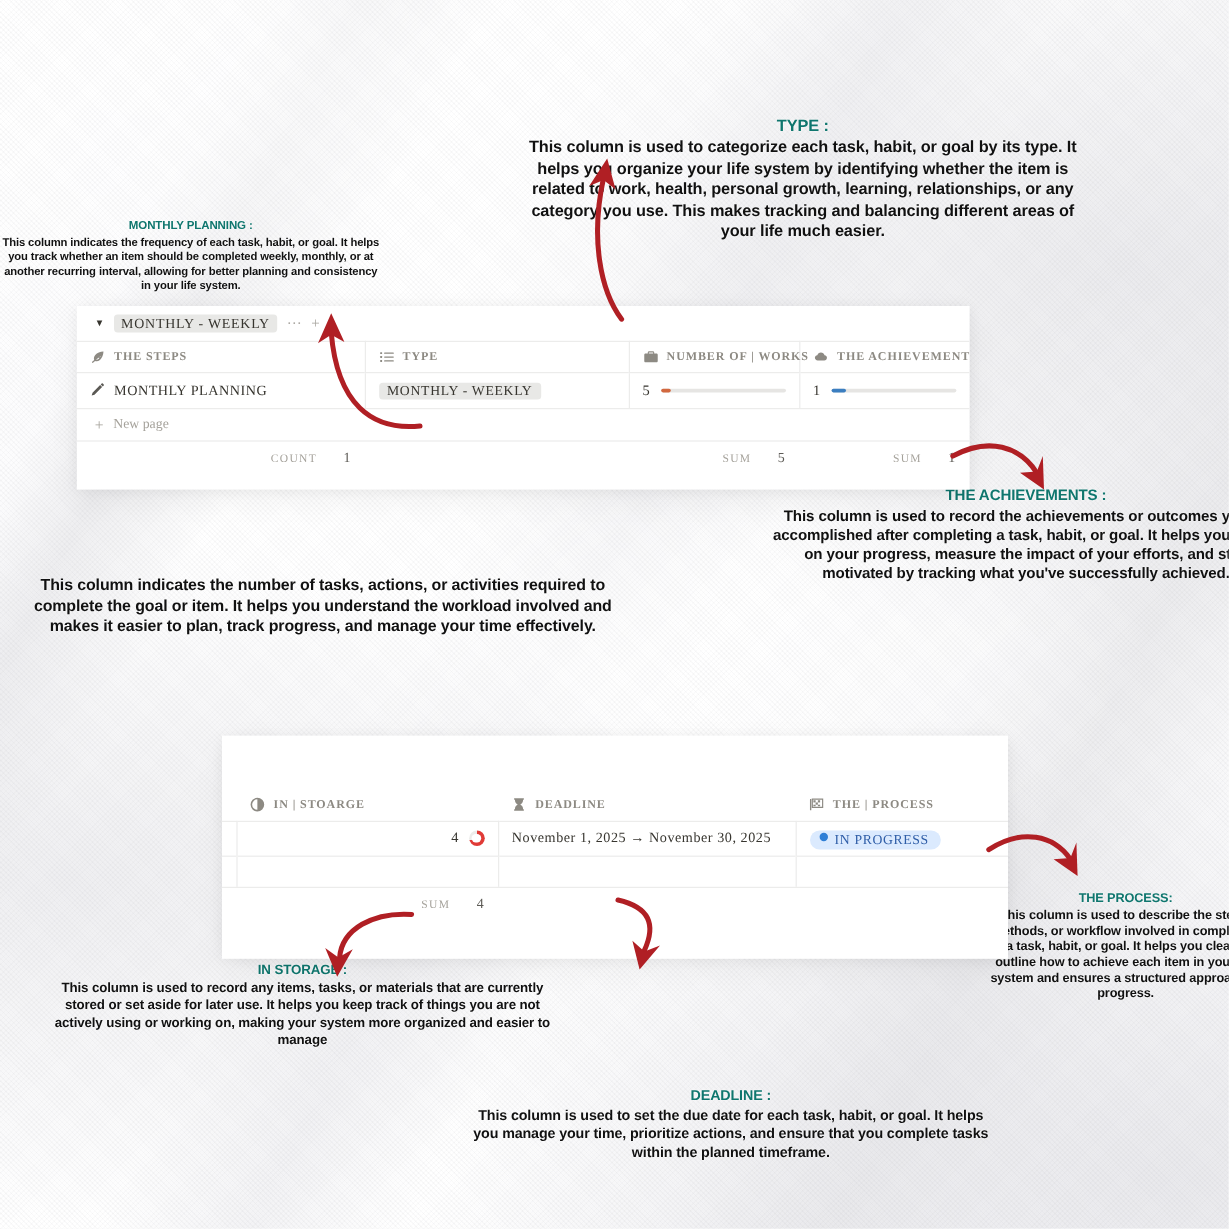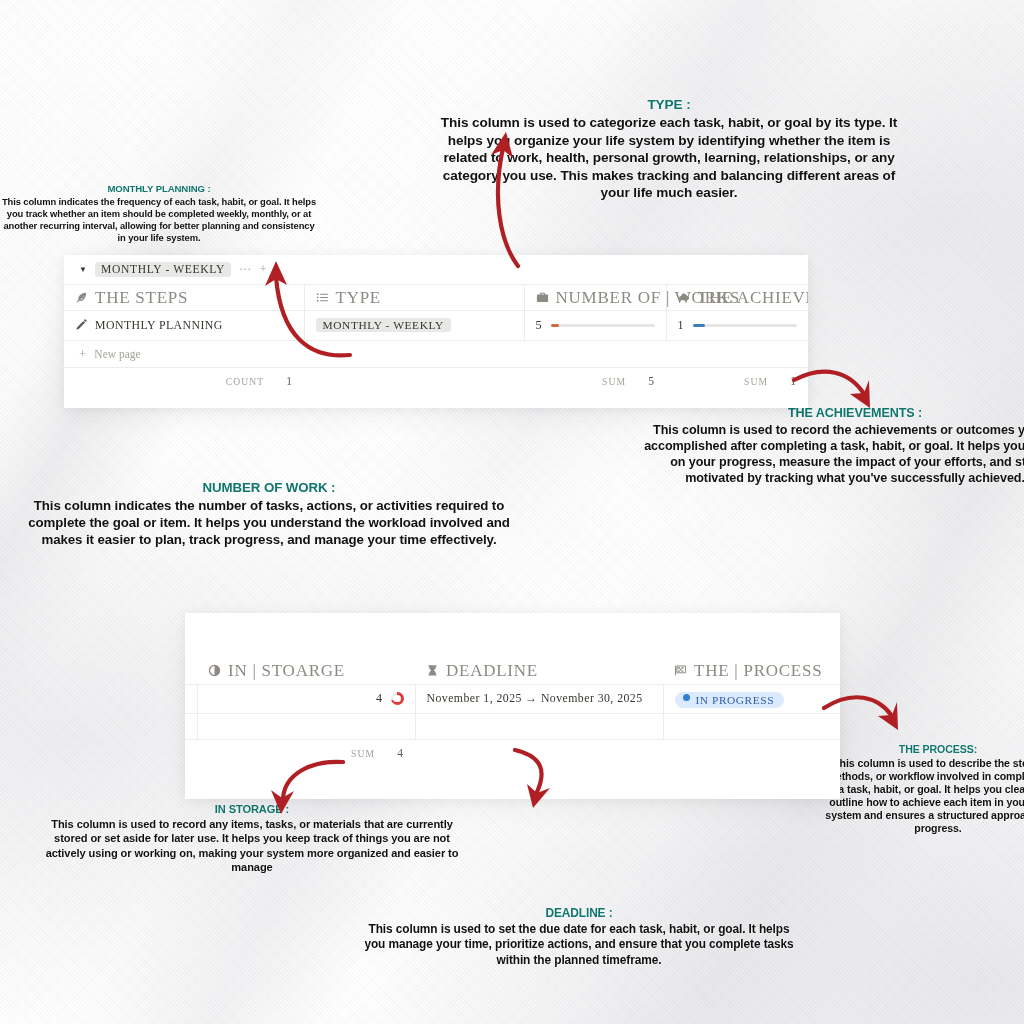--- a/index.html
+++ b/index.html
@@ -84,21 +84,21 @@
 
   #annot-achievements    { left: 640px; top: 405px; width: 430px;  font-size: 12.6px; }
   #annot-achievements .ttl { font-size: 12.6px; }
 
   #annot-number-of-work  { left: 20px;  top: 479px; width: 498px;  font-size: 13.3px; }
   #annot-number-of-work .ttl { font-size: 13.3px; }
 
   #annot-in-storage      { left: 20px;  top: 802px; width: 418px;  font-size: 11.1px; margin-left: 23px; }
   #annot-in-storage .ttl { font-size: 11.1px; }
 
-  #annot-deadline        { left: 360px; top: 906px; width: 438px;  font-size: 11.9px; }
+  #annot-deadline        { left: 390px; top: 906px; width: 438px;  font-size: 11.9px; }
   #annot-deadline .ttl { font-size: 11.9px; }
 
   #annot-the-process     { left: 824px; top: 743px; width: 228px;  font-size: 10.6px; line-height: 1.22; }
   #annot-the-process .ttl { font-size: 10.6px; }
 
   
   .card {
     position: absolute;
     background: #ffffff;
     font-family: "Liberation Serif", serif;
@@ -143,22 +143,22 @@
     border-top: 1px solid #ececeb;
     border-right: 1px solid #ececeb;
     text-align: left;
     vertical-align: middle;
     padding: 0 11px;
   }
   .tbl th:last-child, .tbl td:last-child { border-right: none; }
 
   .tbl thead th {
     height: 26px;
-    font-weight: normal;
-    font-size: 17px;
+    font-weight: bold;
+    font-size: 10px;
     color: #8d8a83;
     letter-spacing: .75px;
     white-space: nowrap;
   }
   .tbl tbody td {
     height: 29px;
     font-size: 11.8px;
     color: #37352f;
     letter-spacing: .45px;
     white-space: nowrap;
@@ -252,21 +252,20 @@
   <span class="ttl">TYPE  :</span>
   <span>This column is used to categorize each task, habit, or goal by its type. It helps you organize your life system by identifying whether the item is related to work, health, personal growth, learning, relationships, or any category you use. This makes tracking and balancing different areas of your life much easier.</span>
 </div>
 
 <div class="annot" id="annot-achievements">
   <span class="ttl">THE ACHIEVEMENTS :</span>
   <span>This column is used to record the achievements or outcomes you've accomplished after completing a task, habit, or goal. It helps you reflect on your progress, measure the impact of your efforts, and stay motivated by tracking what you've successfully achieved.</span>
 </div>
 
 <div class="annot" id="annot-number-of-work">
-  <span class="ttl">NUMBER OF WORK :</span>
   <span>This column indicates the number of tasks, actions, or activities required to complete the goal or item. It helps you understand the workload involved and makes it easier to plan, track progress, and manage your time effectively.</span>
 </div>
 
 <div class="annot" id="annot-in-storage">
   <span class="ttl">IN STORAGE :</span>
   <span>This column is used to record any items, tasks, or materials that are currently stored or set aside for later use. It helps you keep track of things you are not actively using or working on, making your system more organized and easier to manage</span>
 </div>
 
 <div class="annot" id="annot-deadline">
   <span class="ttl">DEADLINE :</span>

